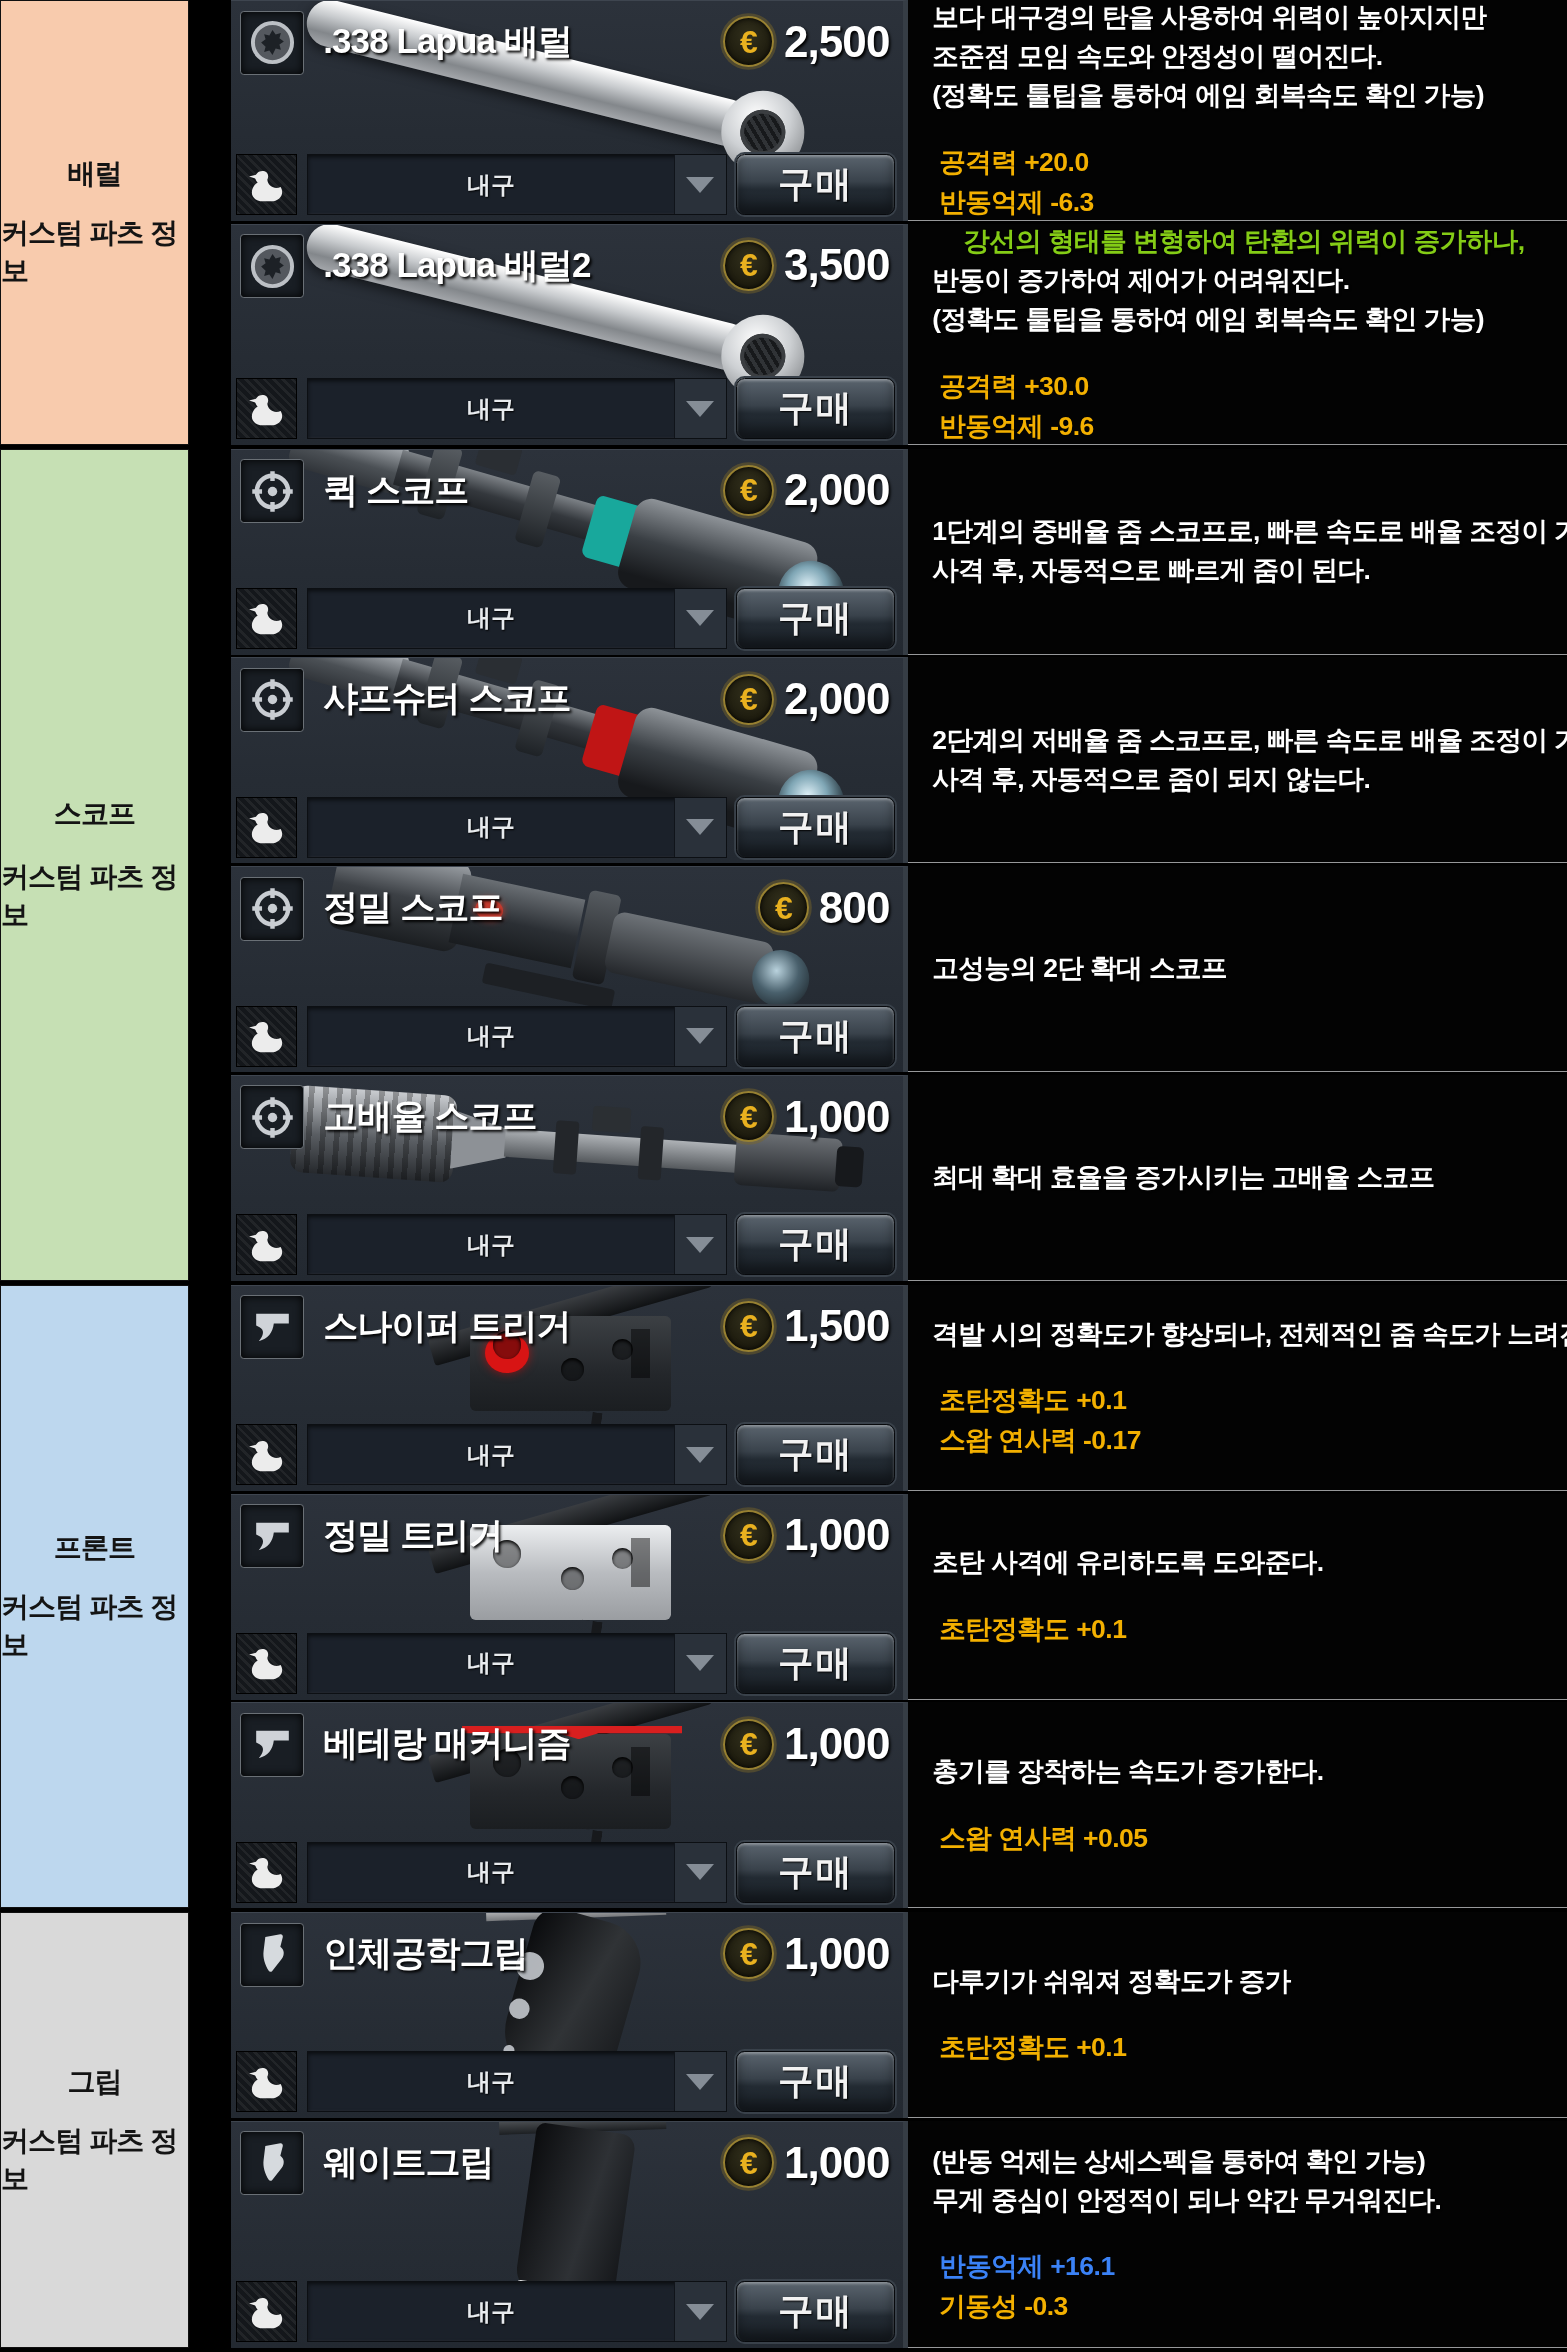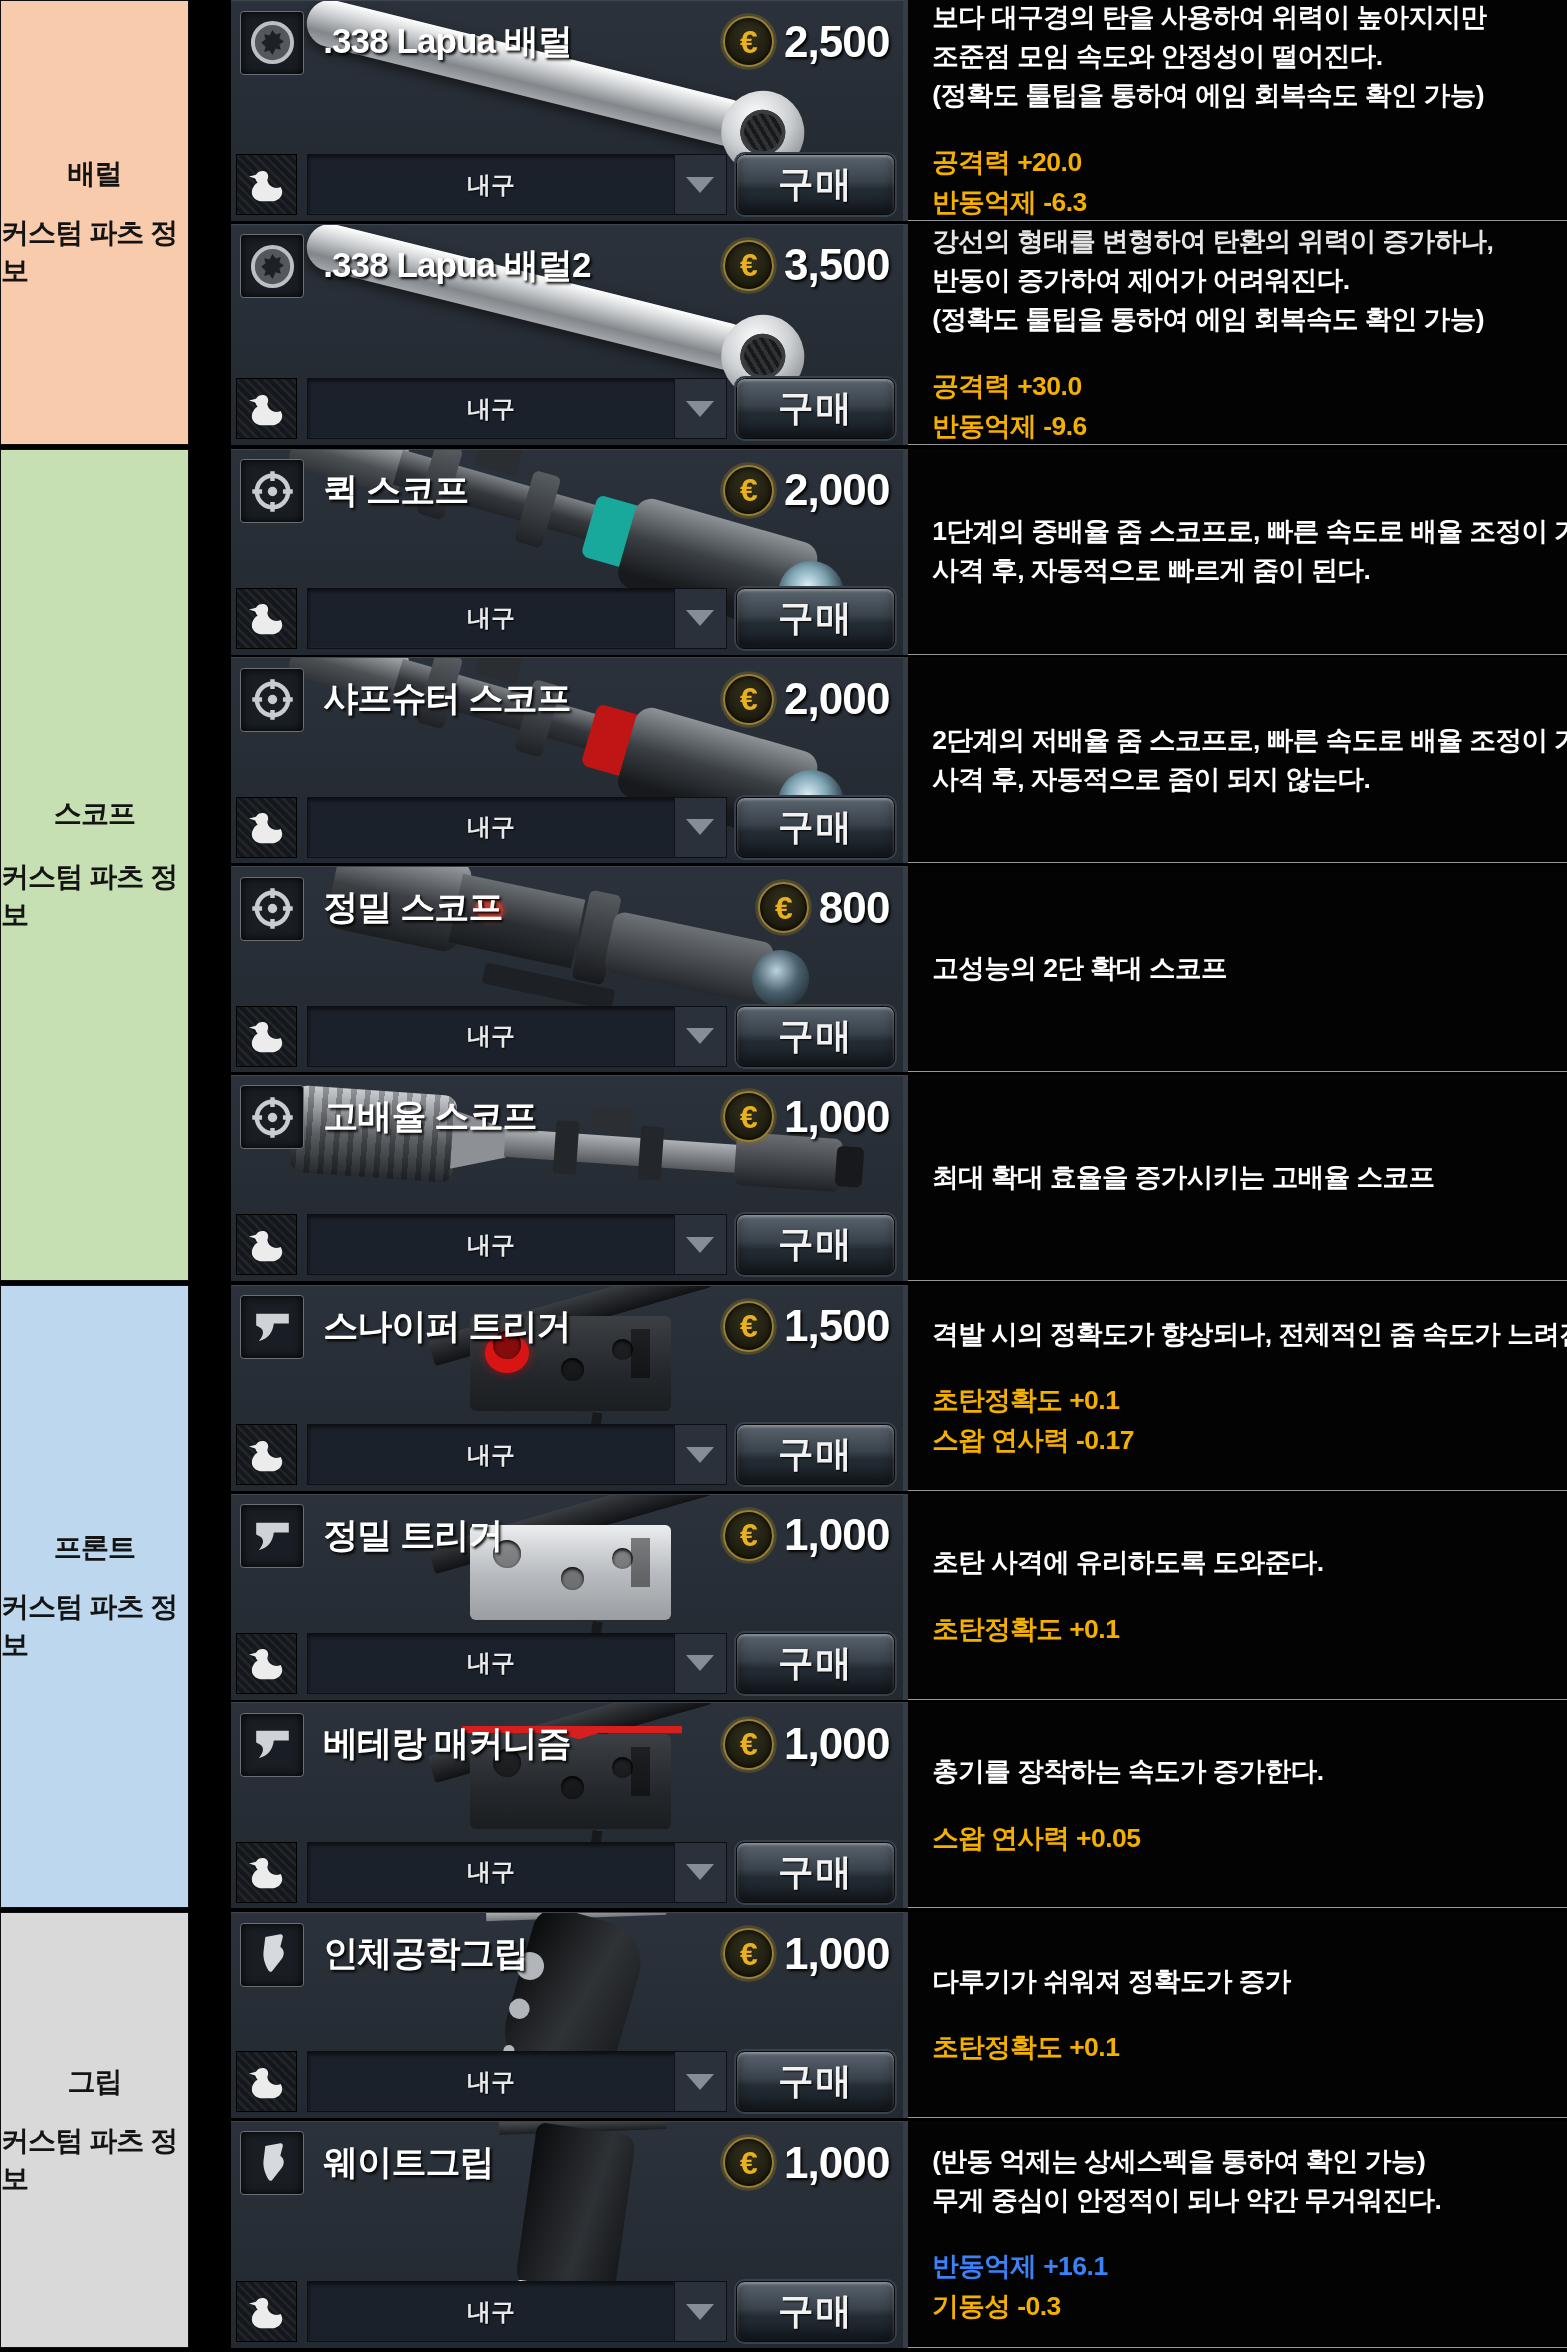--- a/index.html
+++ b/index.html
@@ -23,21 +23,21 @@
   .card-bottom{position:absolute;left:5.7px;right:7.6px;bottom:5.7px;height:61px;display:flex;align-items:stretch;gap:9.5px;z-index:4;}
   .duck{width:59px;flex:0 0 59px;background:#14171b;background-image:repeating-linear-gradient(45deg,rgba(255,255,255,.06) 0 2.8px,transparent 2.8px 6.6px);border:0.9px solid #000;display:flex;align-items:center;justify-content:center;}
   .duck svg{width:42px;height:42px;}
   .dropdown{flex:0 0 420px;display:flex;background:#1b212a;border:1.9px solid #0c0f13;box-sizing:border-box;box-shadow:inset 0 1.9px 4.7px rgba(0,0,0,.65), inset 0 -0.9px 1.9px rgba(255,255,255,.05);cursor:pointer;}
   .dd-label{flex:1;display:flex;align-items:center;justify-content:center;font-size:24px;font-weight:bold;color:#e8ebee;text-shadow:0.9px 0.9px 1.9px #000;font-family:Liberation Mono, monospace;}
   .dd-arrow-box{flex:0 0 51px;background:#2a313a;border-left:1.9px solid #10141a;display:flex;align-items:center;justify-content:center;}
   .tri{width:0;height:0;border-left:14px solid transparent;border-right:14px solid transparent;border-top:16px solid #858d96;}
   .buy-btn{flex:1;background:linear-gradient(#5a646e,#39424b 45%,#232b33 58%,#1d242c);border:1.9px solid #07090c;border-radius:8.5px;box-shadow:0 0 0 1.9px #39414a, inset 0 1.9px 2.8px rgba(255,255,255,.32), inset 0 -9.5px 13.2px rgba(0,0,0,.45);color:#f2f2f2;font-size:36px;font-weight:bold;text-shadow:0.9px 0.9px 1.9px #000;font-family:inherit;cursor:pointer;letter-spacing:1.9px;}
   .desc{flex:1;background:#030303;display:flex;flex-direction:column;justify-content:center;padding:5.7px 11.4px 5.7px 24.6px;border-bottom:1.9px solid #97989a;box-sizing:border-box;overflow:hidden;}
   .dline{font-size:26.5px;font-weight:bold;color:#fff;line-height:39px;text-shadow:0.9px 0.9px 1.9px #000;letter-spacing:-0.5px;white-space:nowrap;}
-  .stat-lines{margin-top:26.5px;}
+  .stat-lines{margin-top:26.5px;margin-left:7px;}
   .sline{font-size:26.5px;font-weight:bold;line-height:40px;letter-spacing:-0.5px;}
   
   .art{position:relative;}
   .art-barrel{width:568px;height:170px;transform:rotate(14deg) translateY(-3.8px);}
   .art-barrel .bar{position:absolute;left:15px;top:59px;width:456px;height:47px;border-radius:24px;background:linear-gradient(#fff,#c7cacd 35%,#83878b 72%,#a3a6aa);box-shadow:0 4.7px 11.4px rgba(0,0,0,.5);}
   .art-barrel .muzzle{position:absolute;left:443px;top:42px;width:83px;height:83px;border-radius:50%;background:radial-gradient(circle at 38% 34%,#fff,#cdd0d3 45%,#8e9194 80%,#6c6f72);}
   .art-barrel .muzzle i{position:absolute;inset:19px;border-radius:50%;background:repeating-linear-gradient(45deg,#17191b 0 3.8px,#303336 3.8px 7.6px);box-shadow:inset 0 0 0 3.8px #3b3e41;}
   .art-scope{width:587px;height:189px;transform:rotate(16deg);}
   .art-scope .eye{position:absolute;left:5.7px;top:55px;width:115px;height:53px;border-radius:11.4px;background:linear-gradient(#b9bec3,#4b5055 60%,#303439);}
   .art-scope .tube{position:absolute;left:114px;top:62px;width:216px;height:36px;background:linear-gradient(#7d8287,#34383d 55%,#212428);}
@@ -189,21 +189,21 @@
           <span class="dd-label">내구</span>
           <span class="dd-arrow-box">
                   <span class="tri"></span>
                 </span>
         </div>
         <button class="buy-btn">구매</button>
       </div>
     </div>
     <div class="desc">
       <div class="desc-lines">
-              <div class="dline" style="color: #e5e5e5;">강선의 형태를 변형하여 탄환의 위력이 증가하나,</div>
+              <div class="dline" style="color: #84cc16; text-align: center;">강선의 형태를 변형하여 탄환의 위력이 증가하나,</div>
               <div class="dline" style="color: rgb(255, 255, 255);">반동이 증가하여 제어가 어려워진다.</div>
               <div class="dline" style="color: rgb(255, 255, 255);">(정확도 툴팁을 통하여 에임 회복속도 확인 가능)</div>
             </div>
       <div class="stat-lines">
               <div class="sline" style="color: rgb(243, 176, 0);">공격력 +30.0</div>
               <div class="sline" style="color: rgb(243, 176, 0);">반동억제 -9.6</div>
             </div>
     </div>
   </div>
 </div>

